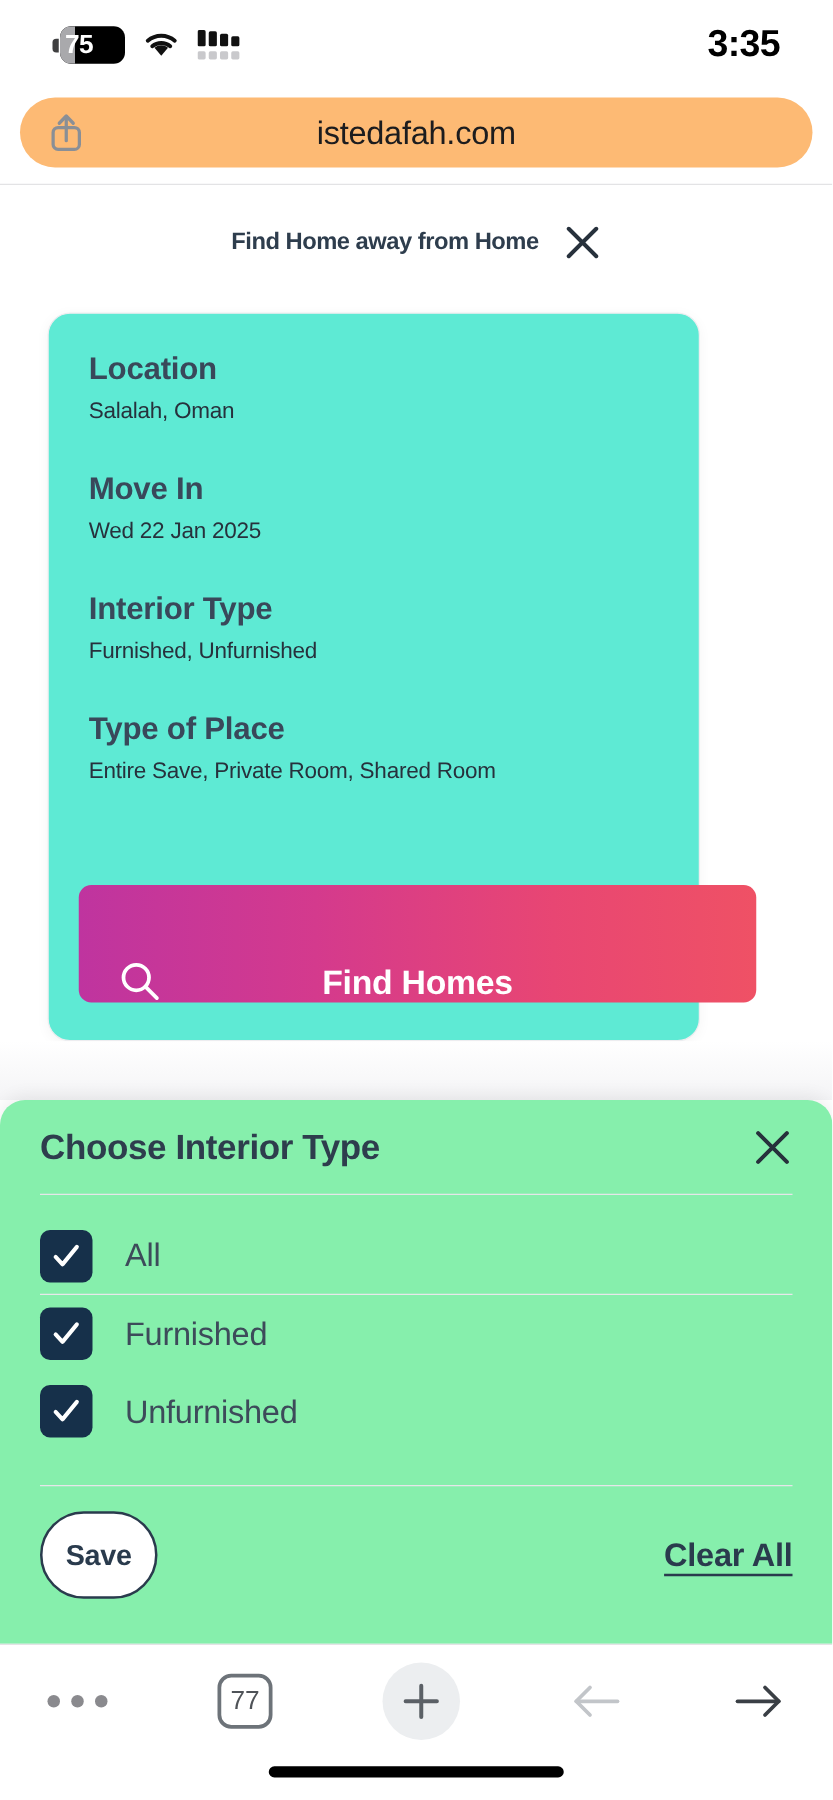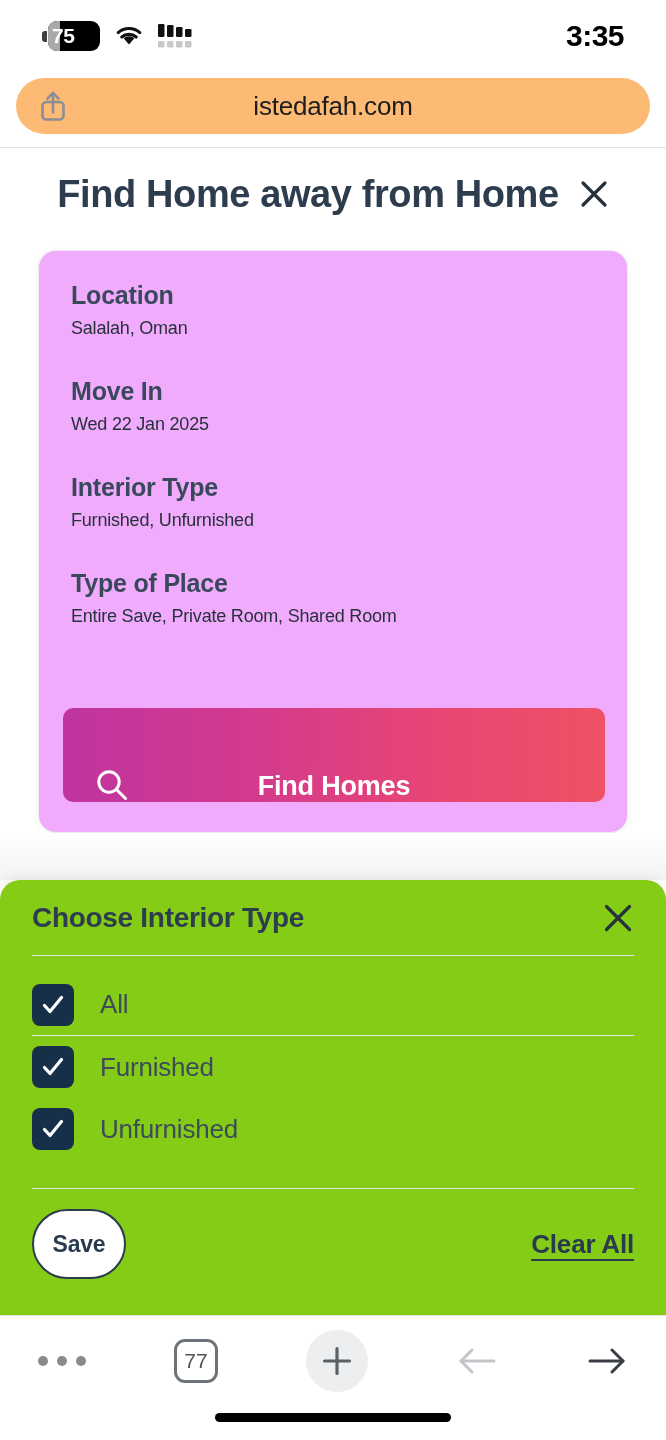--- a/index.html
+++ b/index.html
@@ -129,34 +129,34 @@
     position: absolute;
     top: 163px; left: 0;
     width: 666px;
     height: 62px;
     display: flex;
     align-items: center;
     justify-content: center;
     gap: 20px;
   }
   .page-title {
-    font-size: 38px;
+    font-size: 19px;
     font-weight: bold;
     color: #2e3d4d;
     letter-spacing: -.4px;
   }
   .header-close { width: 30px; height: 30px; display: block; }
 
   
   .search-card {
     position: absolute;
     top: 250px; left: 38px;
-    width: 590px;
+    width: 522px;
     height: 583px;
-    background: #f0abfc;
+    background: #5eead4;
     border: 1px solid #ededf0;
     border-radius: 18px;
     box-shadow: 0 2px 10px rgba(0,0,0,.045);
     padding: 30px 32px 0 32px;
   }
   .field { margin-bottom: 38px; }
   .field-label {
     font-size: 25px;
     font-weight: bold;
     color: #39485a;
@@ -205,21 +205,21 @@
     height: 47px;
     background: linear-gradient(180deg, #ffffff 0%, #f4f4f6 100%);
   }
 
   
   .sheet {
     position: absolute;
     top: 880px; left: 0;
     width: 666px;
     height: 435px;
-    background: #84cc16;
+    background: #86efac;
     border-radius: 20px 20px 0 0;
     box-shadow: 0 -3px 14px rgba(0,0,0,.07);
     padding: 0 32px;
   }
   .sheet-header {
     height: 75px;
     display: flex;
     align-items: center;
     justify-content: space-between;
   }

